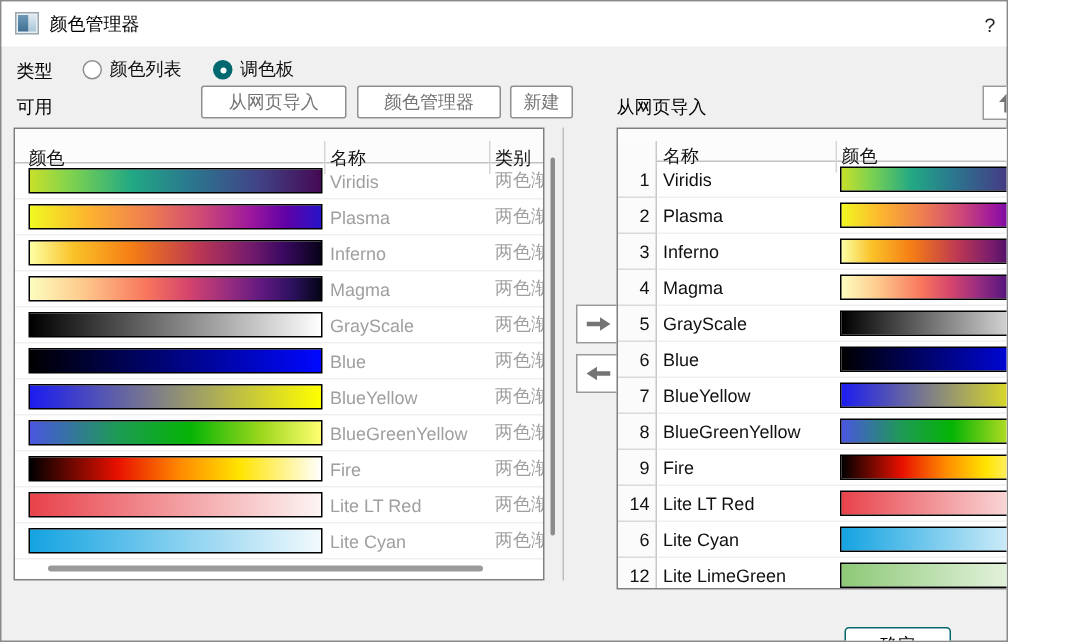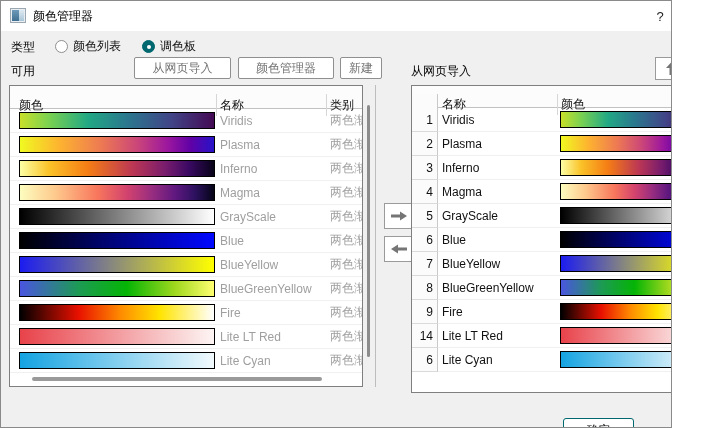--- a/index.html
+++ b/index.html
@@ -313,20 +313,27 @@
               <span class="swatch" style="background: linear-gradient(90deg, rgb(232, 66, 74) 0%, rgb(253, 245, 244) 100%);"></span>
             </div>
           </div>
           <div class="rrow">
             <div class="rc-num">6</div>
             <div class="rc-name">Lite Cyan</div>
             <div class="rc-color">
               <span class="swatch" style="background: linear-gradient(90deg, rgb(20, 163, 225) 0%, rgb(242, 250, 253) 100%);"></span>
             </div>
           </div>
+          <div class="rrow">
+            <div class="rc-num">12</div>
+            <div class="rc-name">Lite LimeGreen</div>
+            <div class="rc-color">
+              <span class="swatch" style="background: linear-gradient(90deg, rgb(141, 201, 119) 0%, rgb(245, 250, 241) 100%);"></span>
+            </div>
+          </div>
         </div>
     </div>
     <div class="vthumb"></div>
   </div>
 
   <button class="footer-btn ok">确定</button>
 
 </div>
 
 </body></html>

